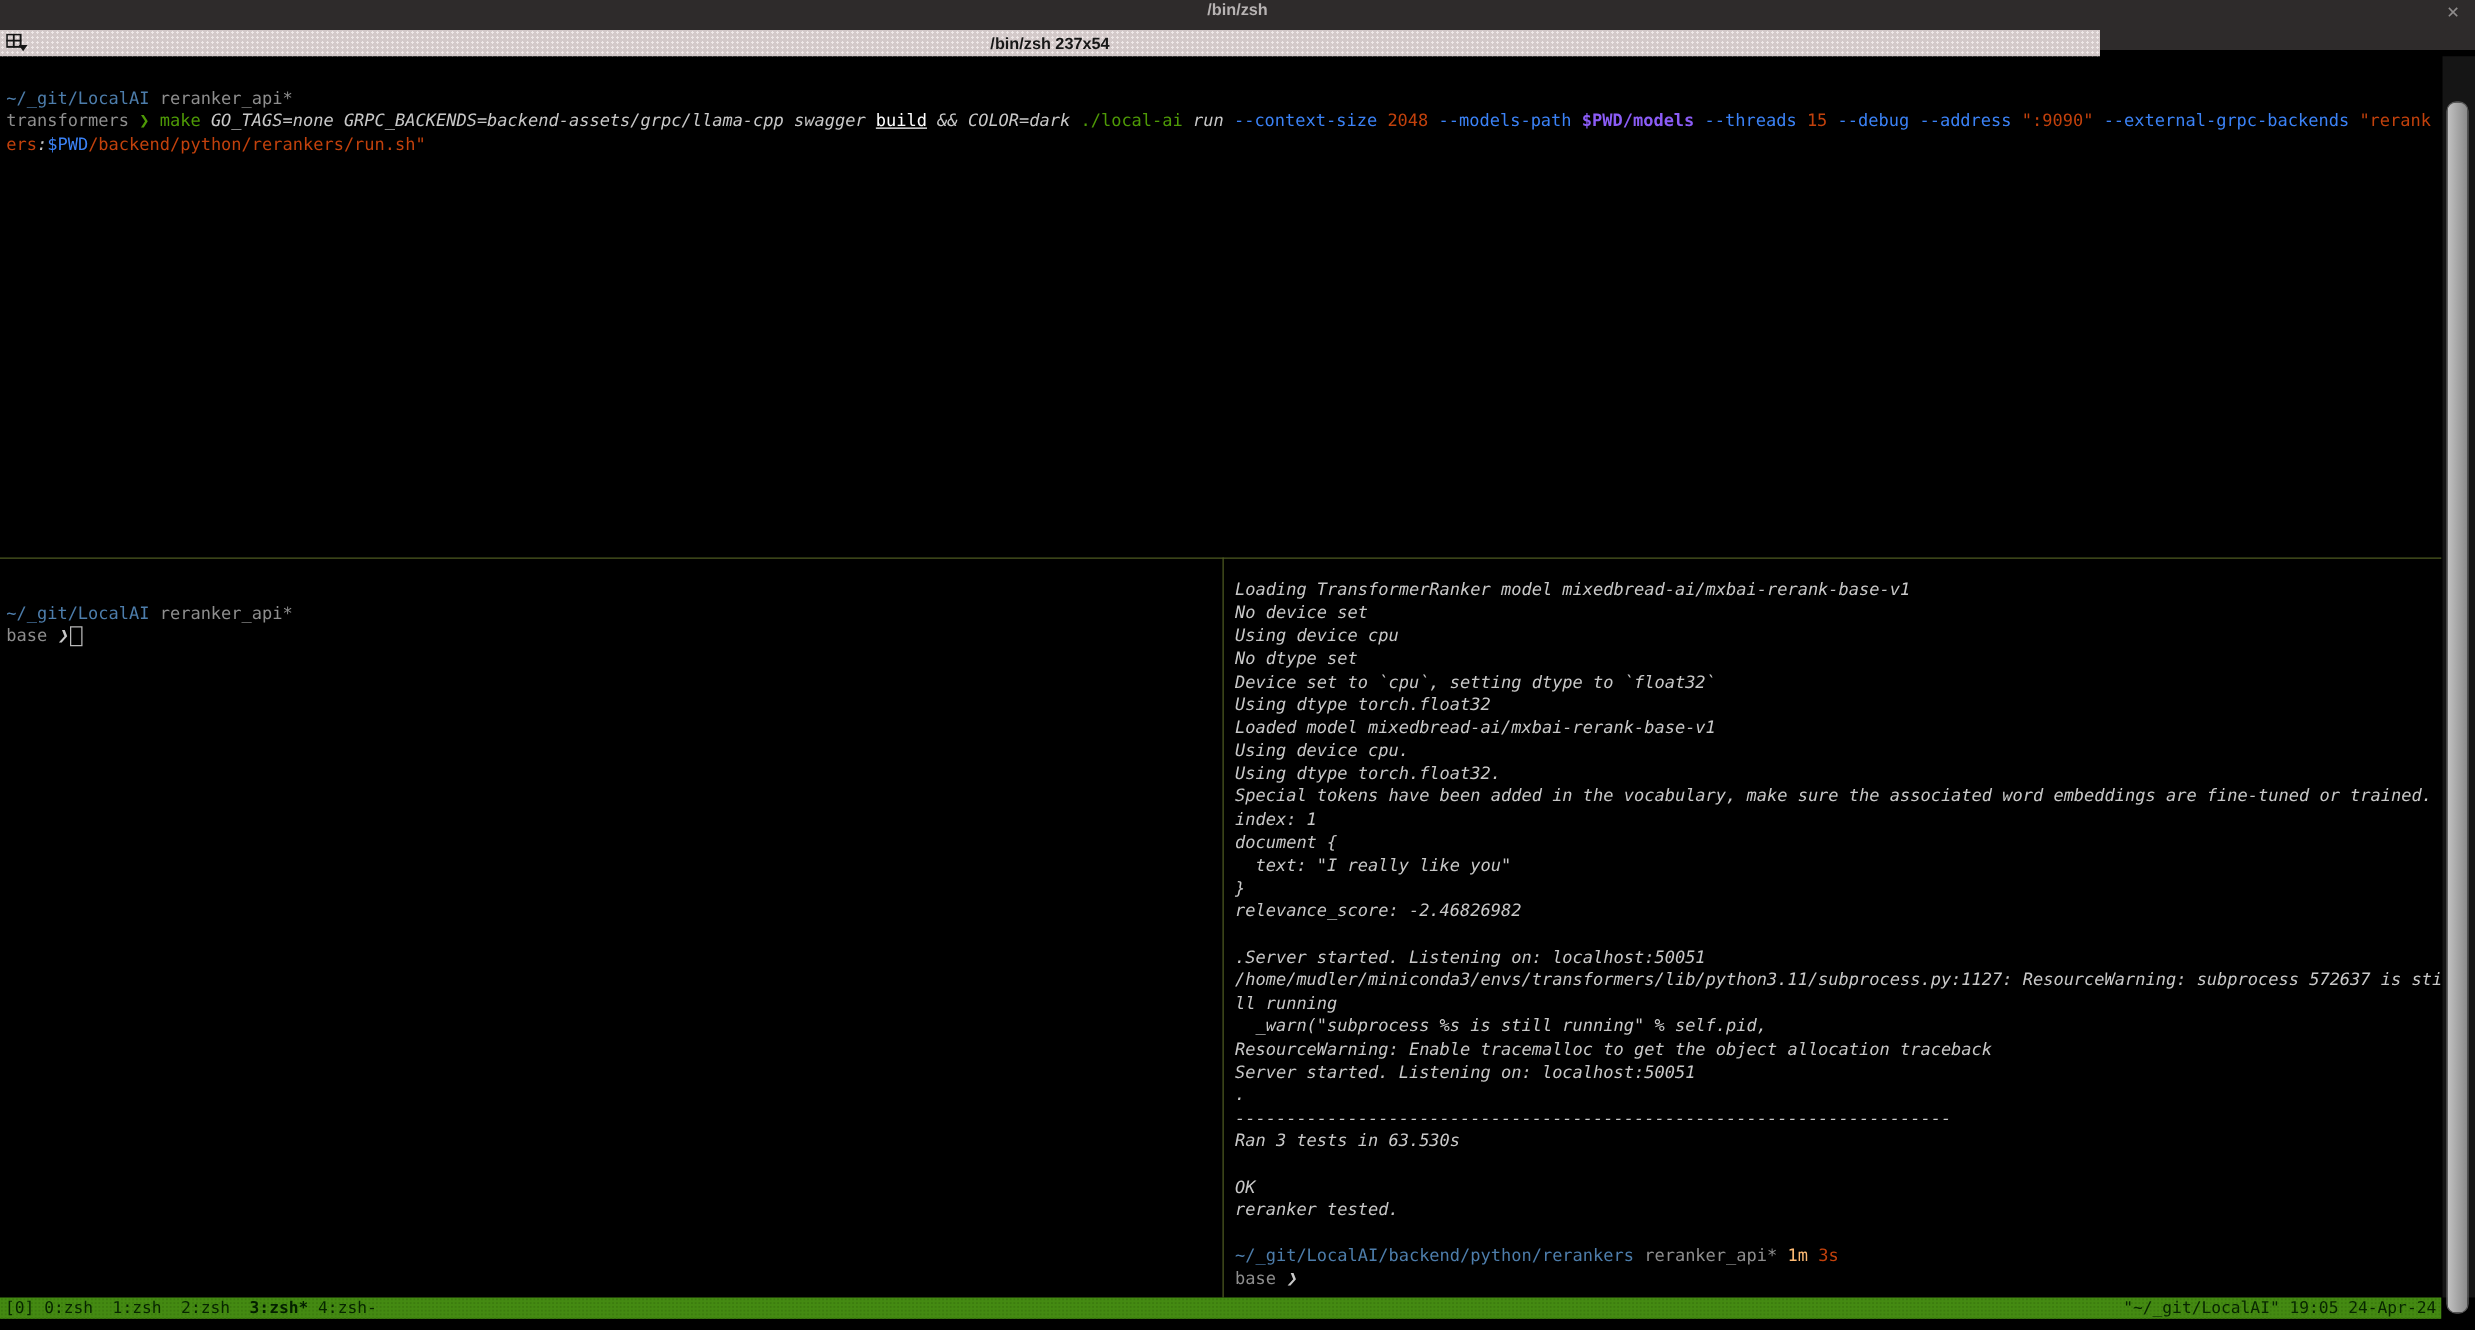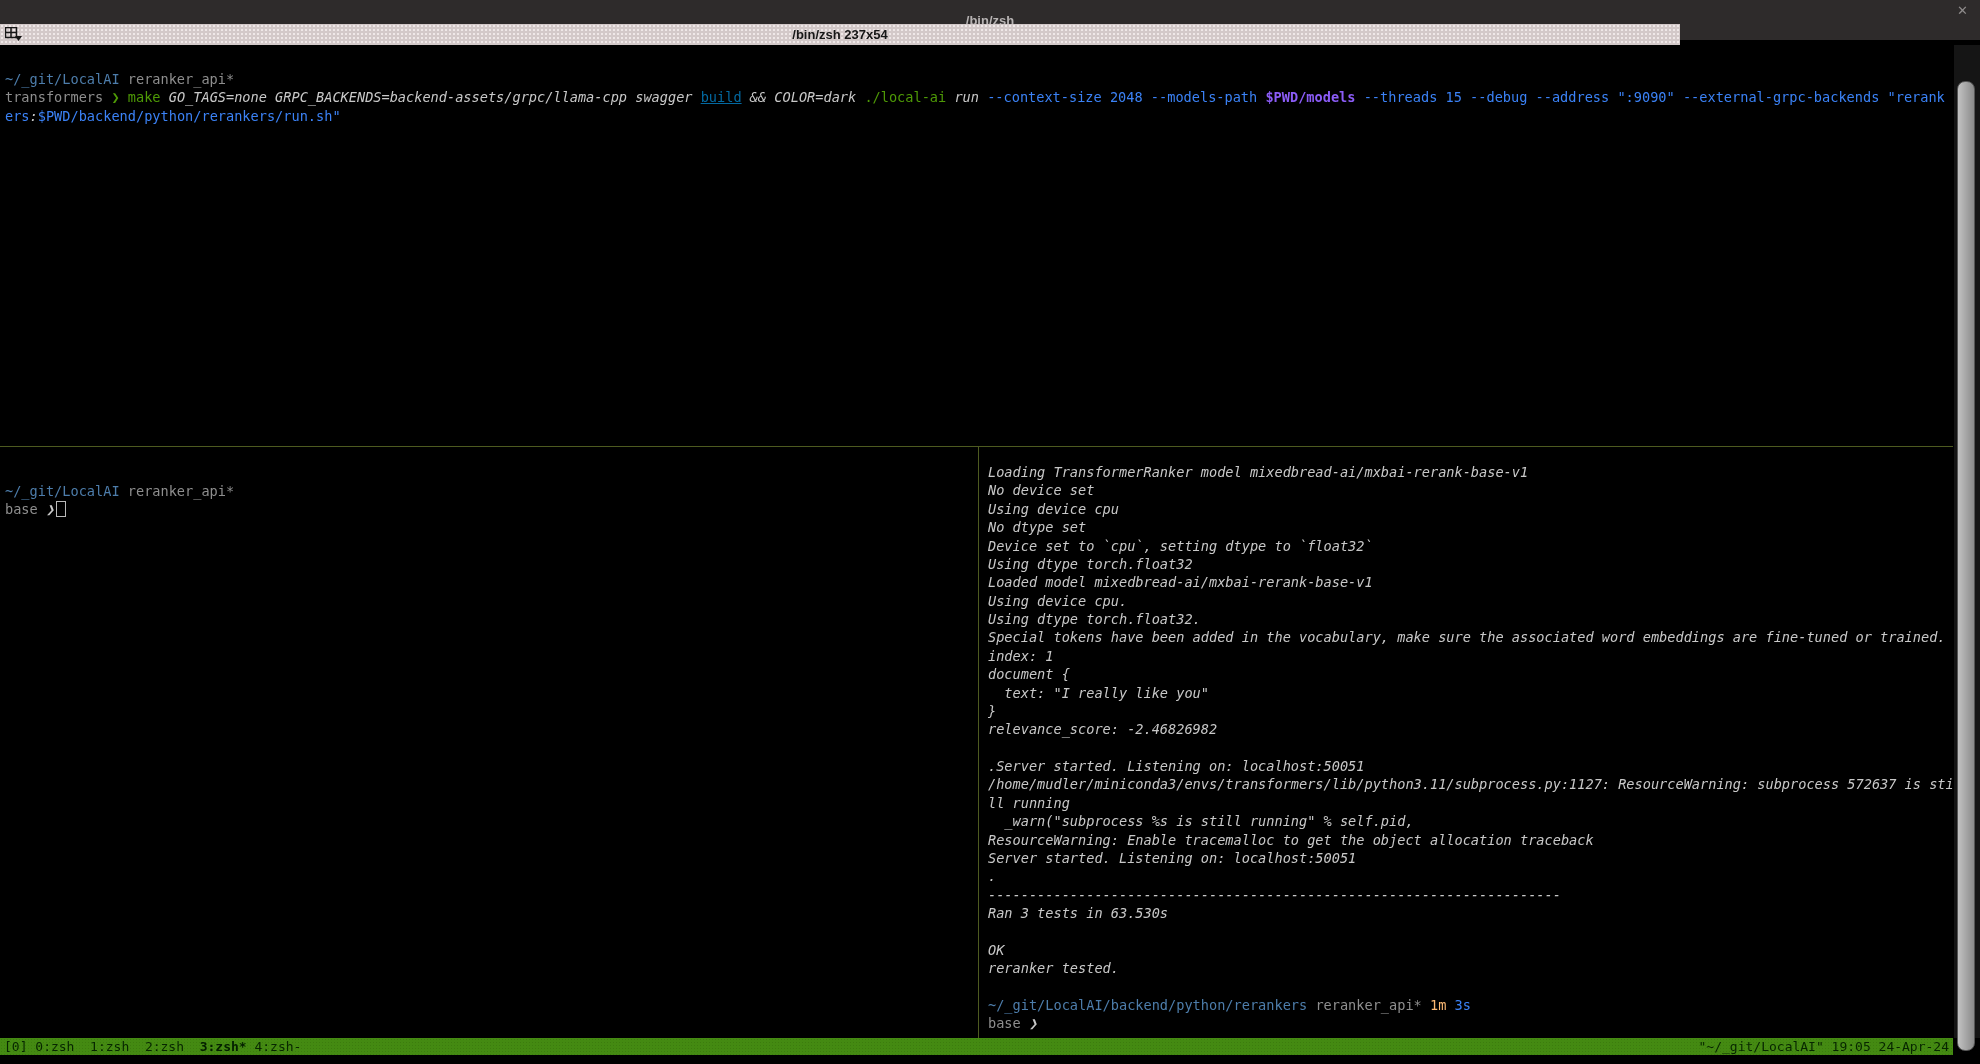--- a/index.html
+++ b/index.html
@@ -1,41 +1,41 @@
 <!DOCTYPE html>
 <html><head>
 <meta charset="utf-8">
 <style>
   html,body{margin:0;padding:0;background:#000;}
   .window{position:relative;width:1980px;height:1064px;background:#000;overflow:hidden;
           font-family:"DejaVu Sans Mono",monospace;}
   
   .titlebar{position:absolute;left:0;top:0;width:1980px;height:40px;background:#2e2b2b;
-            display:flex;align-items:center;justify-content:center;}
+            display:flex;justify-content:center;}
   .titlebar .title{color:#b7b3b3;font:bold 13px "Liberation Sans",sans-serif;}
   .titlebar .close{position:absolute;right:12px;top:3px;color:#8f8c8c;
                    font:bold 13px "DejaVu Sans",sans-serif;cursor:default;}
   
   .tabbar{position:absolute;left:0;top:24px;width:1680px;height:21px;background:#d3c9c9;
           background-image:radial-gradient(#efe8e8 1px,transparent 1px);background-size:4px 4px;
           display:flex;align-items:center;justify-content:center;}
   .tabbar .tablabel{color:#161616;font:600 13px "Liberation Sans",sans-serif;}
   .winlist{position:absolute;left:5px;top:3px;width:18px;height:15px;}
   
   .pane{position:absolute;margin:0;font:13.6px/18.39px "DejaVu Sans Mono",monospace;color:#c8c8c8;}
   .pane .ln{height:18.39px;white-space:pre;}
   .s-fg{color:#c8c8c8;font-style:italic;}
   .s-dim{color:#8e8e8e;}
   .s-blue{color:#4d7dab;}
   .s-grn{color:#4e9a06;}
-  .s-yel{color:#3b82f6;}
+  .s-yel{color:#c2410c;}
   .s-yelb{color:#fdba74;font-weight:normal;}
   .s-cyn{color:#3b82f6;}
   .s-wht{color:#8b5cf6;font-weight:bold;}
-  .s-und{color:#0369a1;text-decoration:underline;}
+  .s-und{color:#ffffff;text-decoration:underline;}
   .s-cur{display:inline-block;width:8px;height:14px;border:1px solid #b9b9b9;
          vertical-align:-2px;margin-left:2px;}
   
   .hborder{position:absolute;left:0;top:446px;width:1953px;height:1px;background:#4d5a20;}
   .vborder{position:absolute;left:978px;top:446px;width:1px;height:592px;background:#4d5a20;}
   
   .scrolltrack{position:absolute;left:1954px;top:45px;width:26px;height:993px;background:#151515;}
   .scrollthumb{position:absolute;left:3px;top:36px;width:16px;height:968px;border-radius:8px;
                background:linear-gradient(90deg,#c2c2c2,#8a8a8a);border:1px solid #555;}
   

